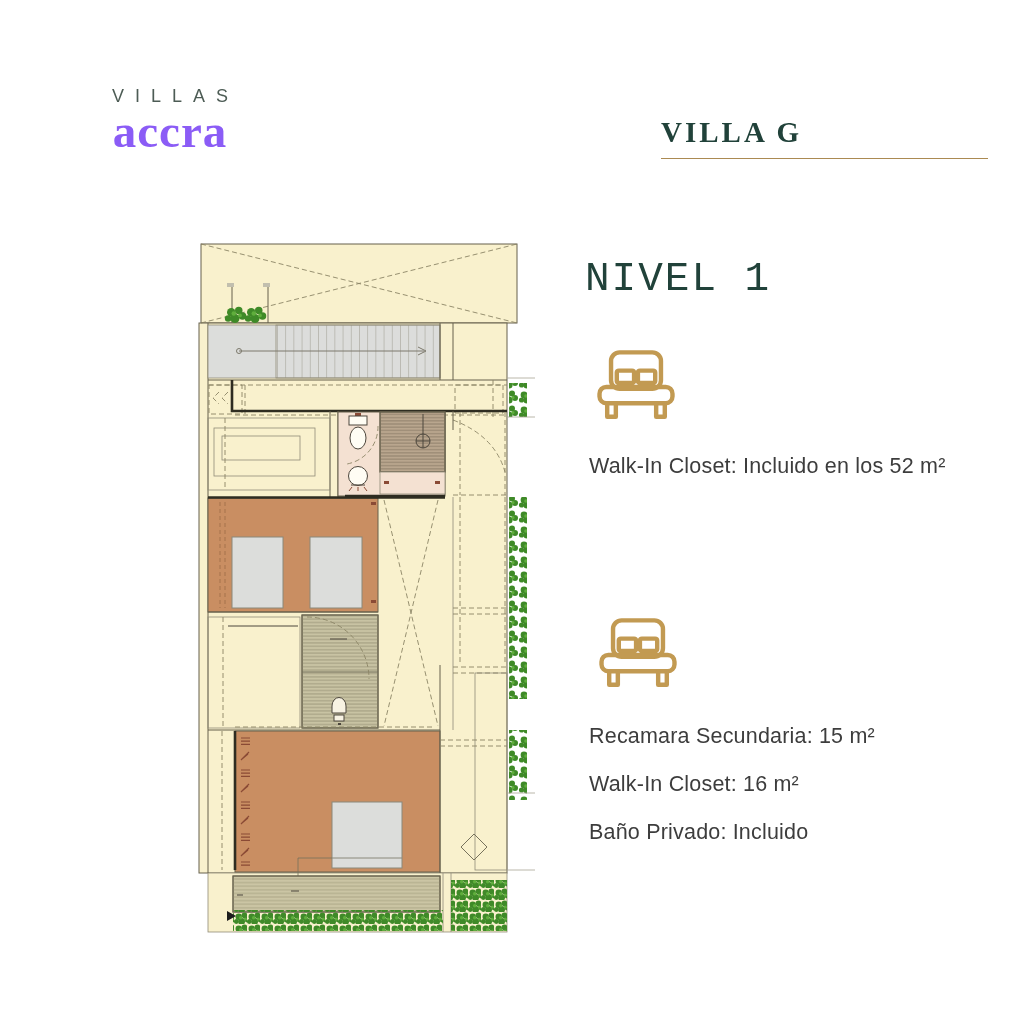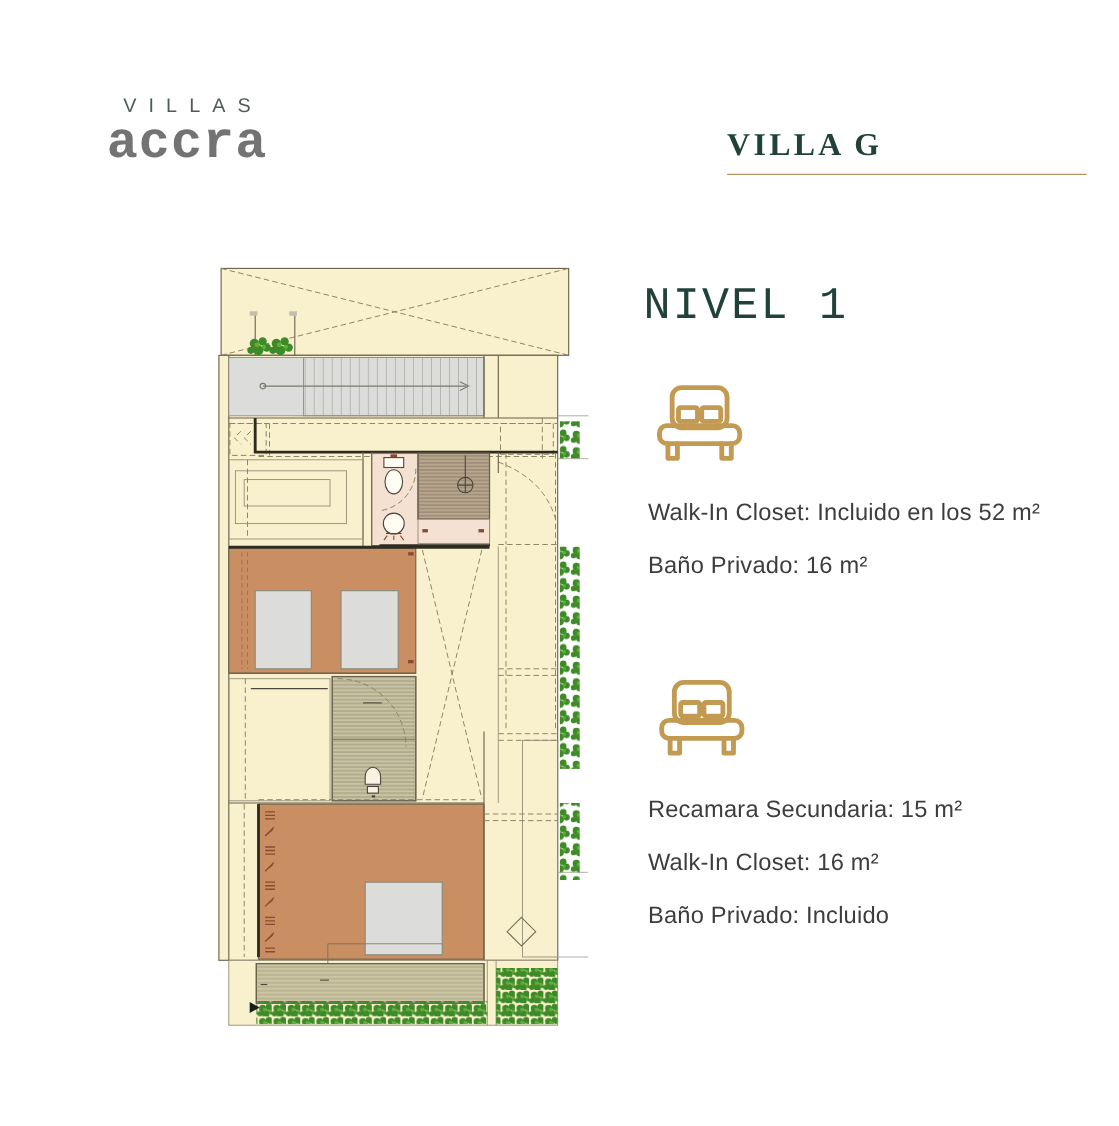--- a/index.html
+++ b/index.html
@@ -7,21 +7,21 @@
     --plan_cream:#f9f1cd; --plan_terracotta:#c98e62; --plan_gray:#dcdddb;
     --plan_pink:#f4e1d2; --plan_olive:#c8c3a3; --plant_green:#3f8a28;
   }
   *{box-sizing:border-box;margin:0;padding:0}
   body{font-family:"Liberation Sans",sans-serif;background:#fff}
   .canvas{position:relative;width:1017px;height:1024px;background:#fff;overflow:hidden}
 
   
   .brand{position:absolute;left:92px;top:86px;width:156px;text-align:center}
   .brand .top{font-size:18px;letter-spacing:11px;text-indent:11px;color:#4d5c55;font-weight:400}
-  .brand .bottom{font-family:Liberation Mono, monospace;font-weight:700;font-size:47px;line-height:1.05;color:#737373;letter-spacing:1px}
+  .brand .bottom{font-family:Liberation Serif, serif;font-weight:700;font-size:47px;line-height:1.05;color:#8b5cf6;letter-spacing:1px}
 
   
   .villa-head{position:absolute;right:29px;top:116px;width:327px;
     padding-bottom:9px;border-bottom:1.6px solid var(--gold_line)}
   .villa-head .t{font-family:"Liberation Serif",serif;font-weight:700;font-size:29px;
     color:var(--accent_green);letter-spacing:3px}
 
   
   .nivel{position:absolute;left:585px;top:256px;font-family:Liberation Mono, monospace;
     font-size:41px;color:var(--accent_green);letter-spacing:2px;font-weight:400}
@@ -73,23 +73,20 @@
       <rect x="52" y="25" width="18" height="13" rx="2"></rect>
       <rect x="12" y="42" width="76" height="17" rx="7"></rect>
       <path d="M20,59 v14 h9 v-14"></path>
       <path d="M71,59 v14 h9 v-14"></path>
     </svg>
   </div>
 
   <div class="details d1">
     <div class="line">
       <span>Walk-In Closet:</span><span class="v">Incluido en los 52 m²</span>
-    </div>
-    <div class="line">
-      <span>Baño Privado:</span><span class="v">16 m²</span>
     </div>
   </div>
 
   <div class="bedicon b2">
     <svg viewBox="0 0 100 80">
       <rect x="24" y="6" width="52" height="38" rx="9"></rect>
       <rect x="30" y="25" width="18" height="13" rx="2"></rect>
       <rect x="52" y="25" width="18" height="13" rx="2"></rect>
       <rect x="12" y="42" width="76" height="17" rx="7"></rect>
       <path d="M20,59 v14 h9 v-14"></path>

